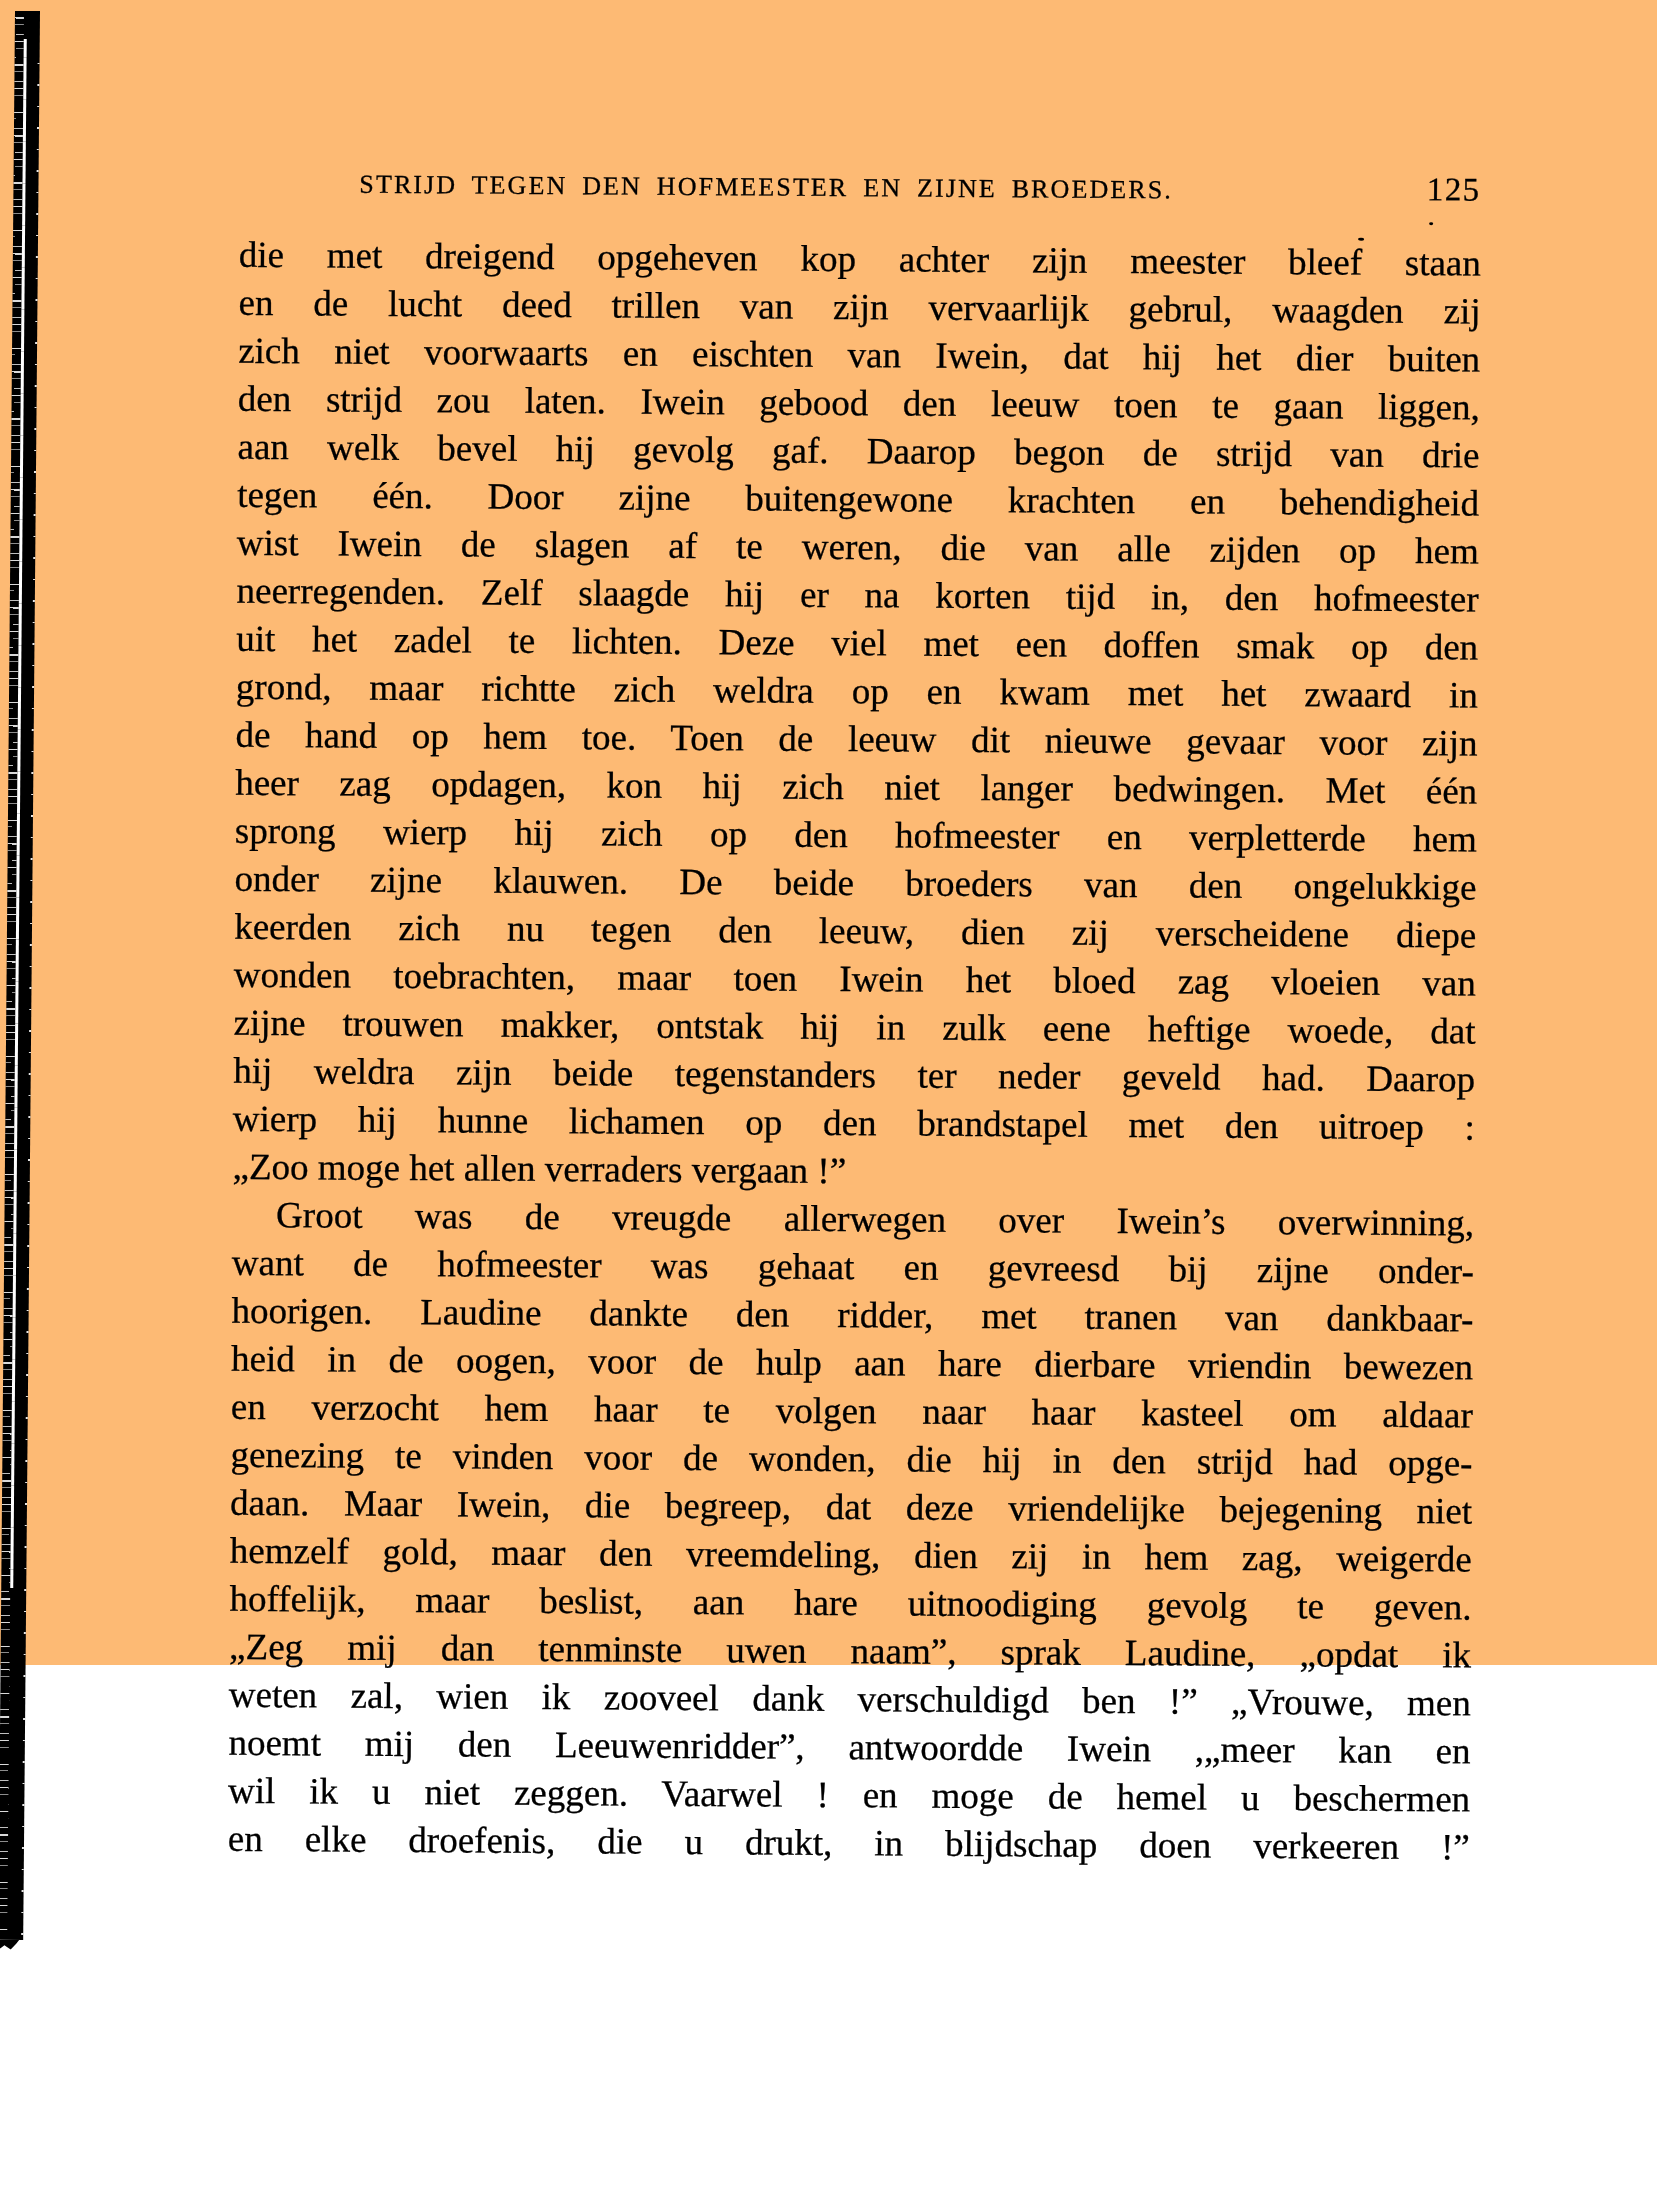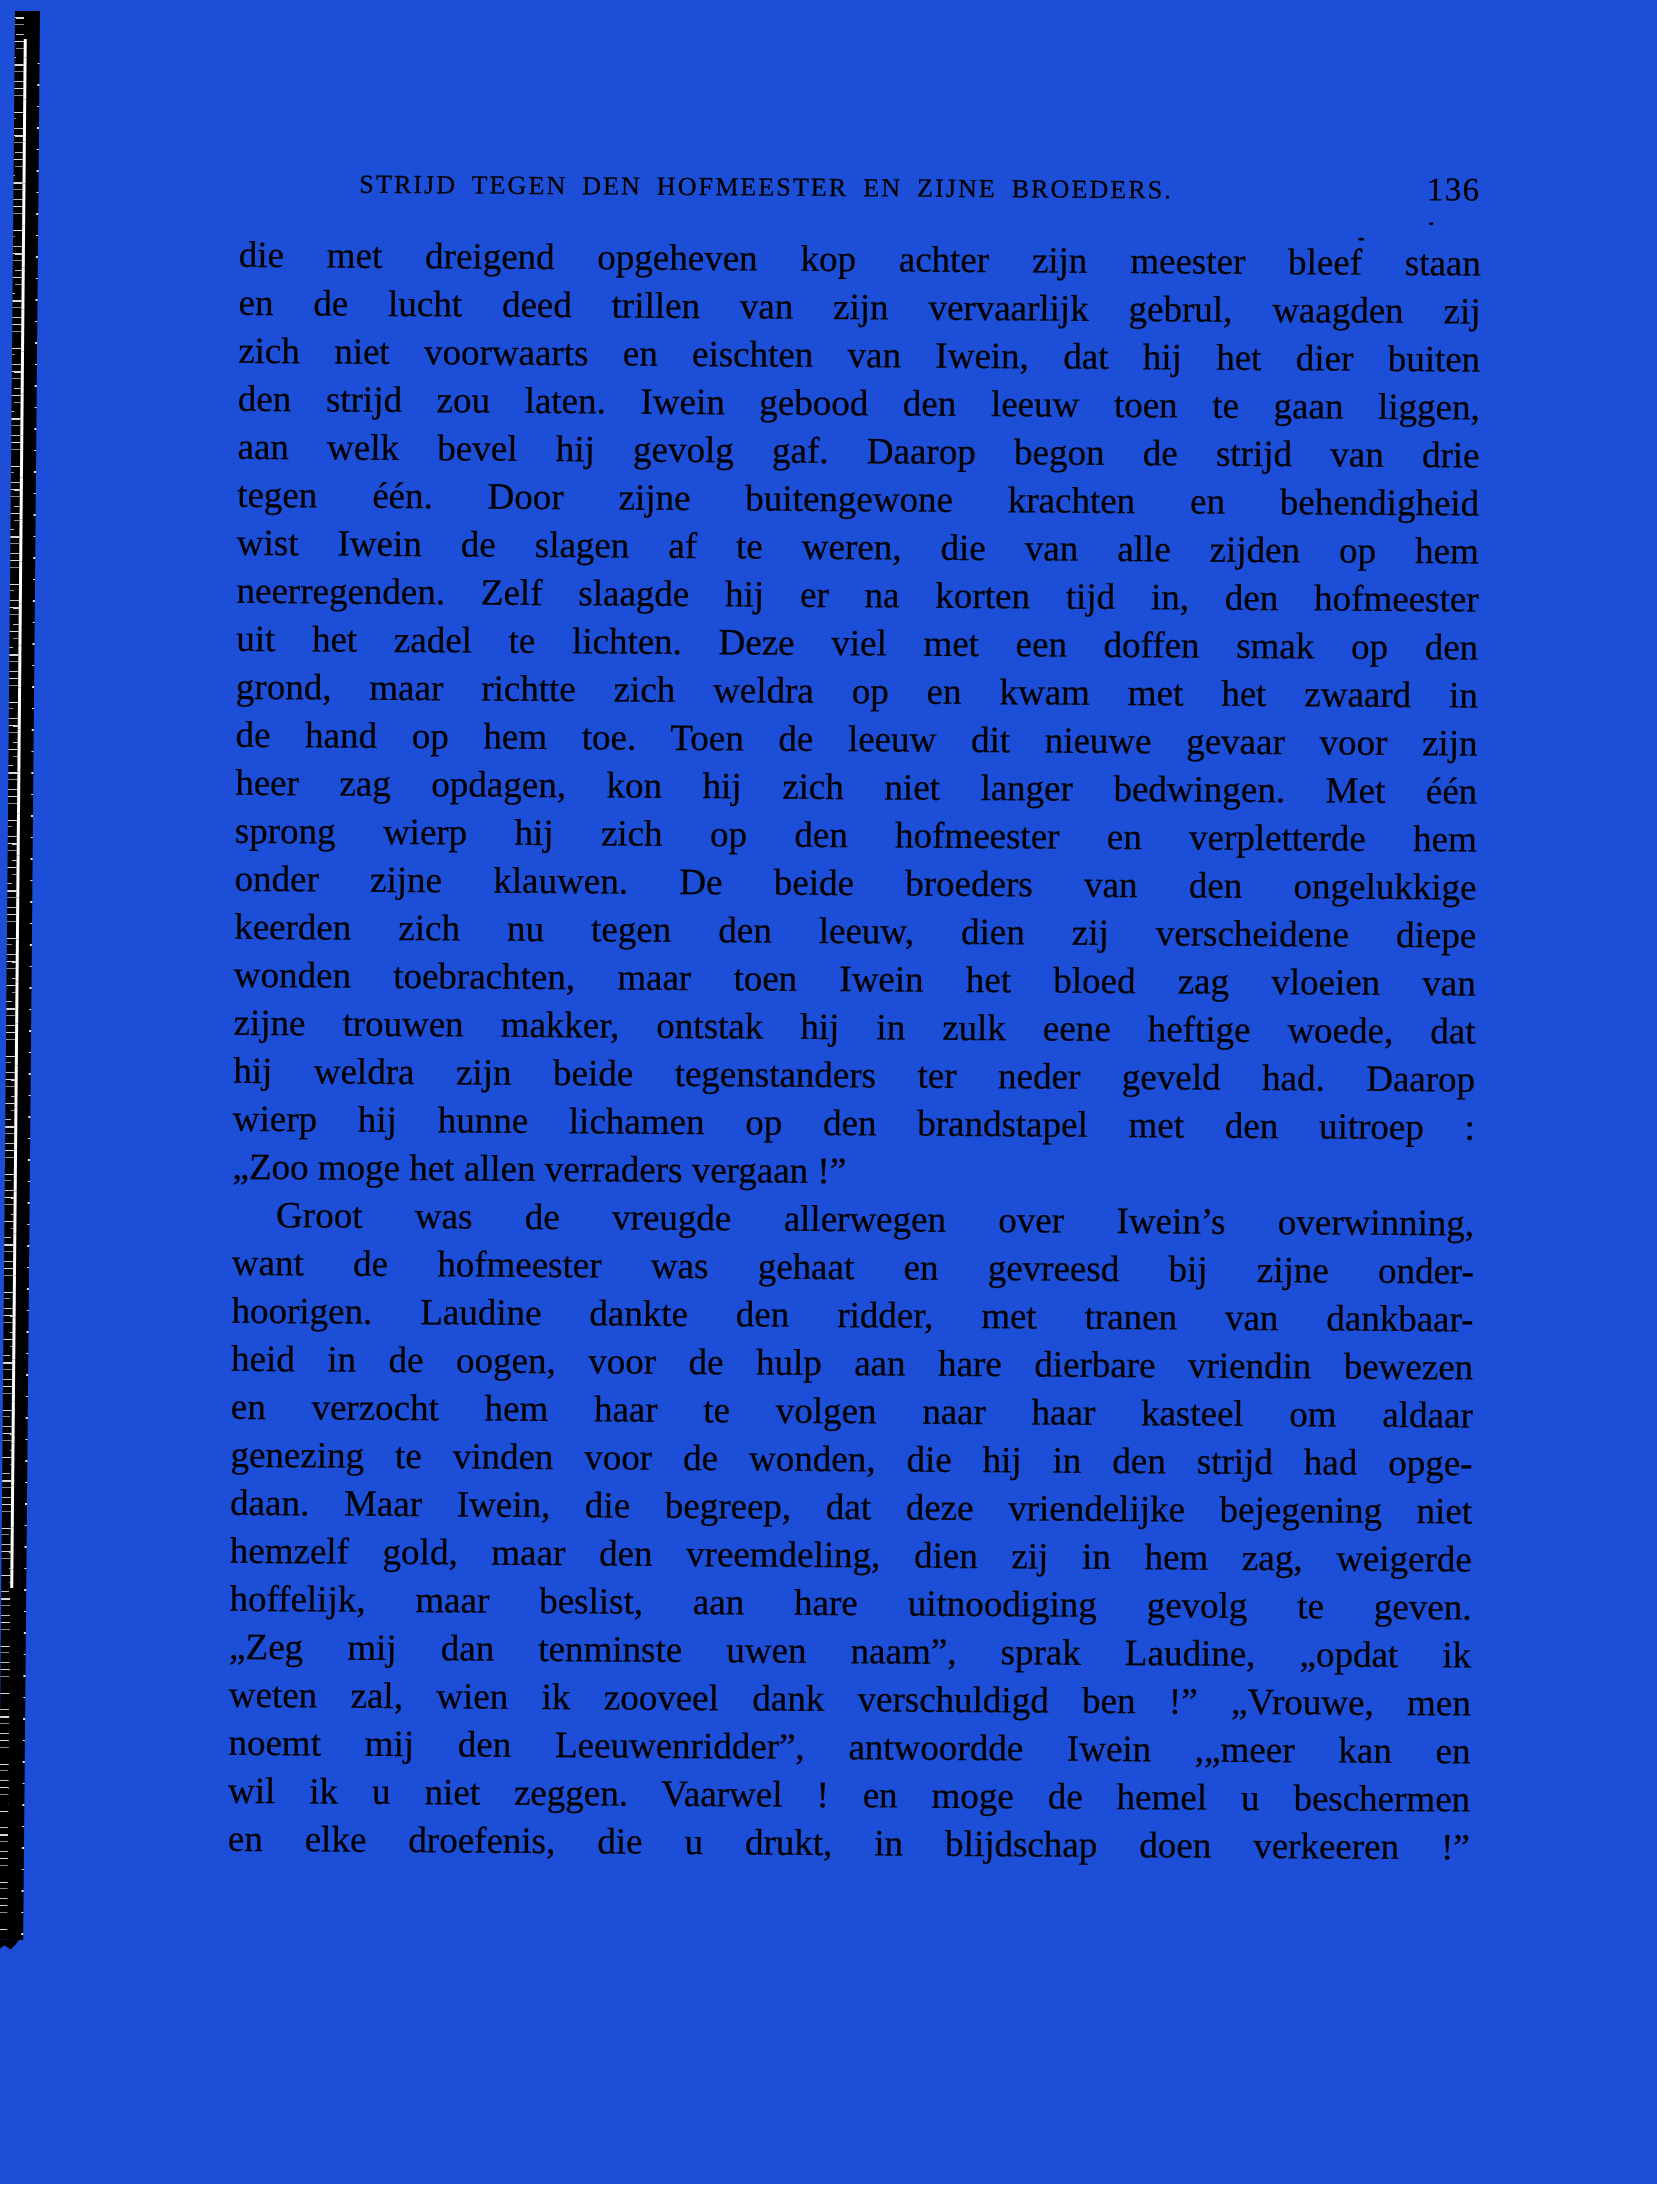--- a/index.html
+++ b/index.html
@@ -8,22 +8,22 @@
     padding: 0;
     width: 1658px;
     height: 2205px;
     background: #ffffff;
     overflow: hidden;
     font-family: "Liberation Serif", serif;
   }
   .sheet {
     position: relative;
     width: 1658px;
-    height: 2184px;
-    background: #1d4ed8;
+    height: 1665px;
+    background: #fdba74;
   }
 
   
   .band {
     position: absolute;
     left: 15.3px;
     top: 11px;
     width: 25px;
     height: 1929px;
     background: #000;
@@ -150,21 +150,21 @@
     <div class="band-speckle"></div>
     <div class="band-white"></div>
     <div class="band-edge"></div>
     <div class="band-tail"></div>
   </div>
 
   <div class="tilt">
 
     <div class="header-row">
       <span class="header-title">STRIJD TEGEN DEN HOFMEESTER EN ZIJNE BROEDERS.</span>
-      <span class="page-number">136</span>
+      <span class="page-number">125</span>
     </div>
 
     <div class="body-text" id="body-text">
         <div class="line justify">die met dreigend opgeheven kop achter zijn meester bleef staan</div>
         <div class="line justify">en de lucht deed trillen van zijn vervaarlijk gebrul, waagden zij</div>
         <div class="line justify">zich niet voorwaarts en eischten van Iwein, dat hij het dier buiten</div>
         <div class="line justify">den strijd zou laten. Iwein gebood den leeuw toen te gaan liggen,</div>
         <div class="line justify">aan welk bevel hij gevolg gaf. Daarop begon de strijd van drie</div>
         <div class="line justify">tegen één. Door zijne buitengewone krachten en behendigheid</div>
         <div class="line justify">wist Iwein de slagen af te weren, die van alle zijden op hem</div>

